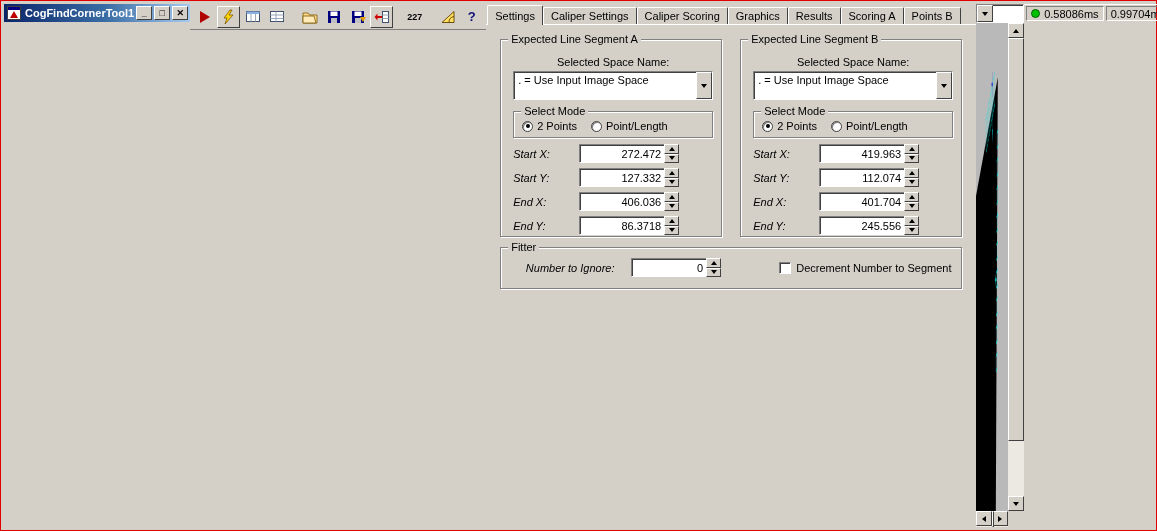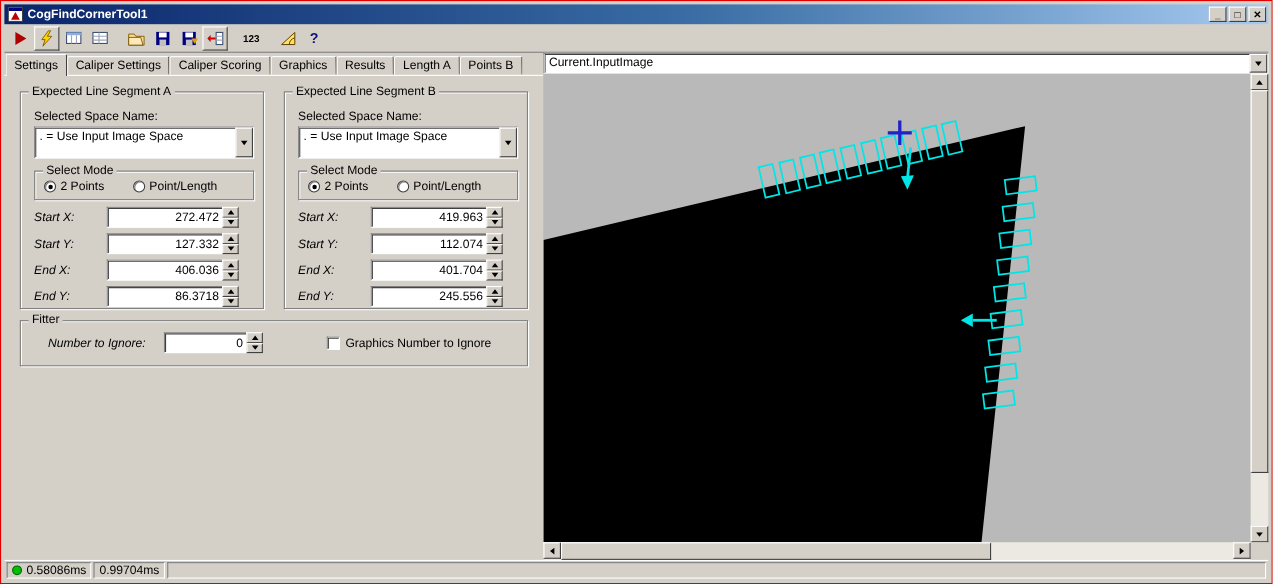--- a/index.html
+++ b/index.html
@@ -1,17 +1,17 @@
 <!DOCTYPE html>
 <html><head>
 <meta charset="utf-8">
 <style>
   * { margin:0; padding:0; box-sizing:border-box; }
   body { font-family:"Liberation Sans", sans-serif; font-size:11px; color:#000; background:#fff; }
-  .screen { width:1157px; height:531px; border:1px solid #e00000; background:#d4d0c8; display:flex; flex-direction:column; padding:3px; }
+  .screen { width:1157px; height:531px; border:1px solid #e00000; background:#d4d0c8; display:flex; flex-direction:row; padding:3px; }
 
   
   .raised { border-top:1px solid #fff; border-left:1px solid #fff; border-right:1px solid #404040; border-bottom:1px solid #404040; background:#d4d0c8; }
   .sunken { border-top:1px solid #808080; border-left:1px solid #808080; border-right:1px solid #fff; border-bottom:1px solid #fff; }
   .tri-up   { width:0;height:0;border-left:3px solid transparent;border-right:3px solid transparent;border-bottom:4px solid #000; }
   .tri-down { width:0;height:0;border-left:3px solid transparent;border-right:3px solid transparent;border-top:4px solid #000; }
   .tri-left { width:0;height:0;border-top:3px solid transparent;border-bottom:3px solid transparent;border-right:4px solid #000; }
   .tri-right{ width:0;height:0;border-top:3px solid transparent;border-bottom:3px solid transparent;border-left:4px solid #000; }
 
   
@@ -38,34 +38,34 @@
   .tabstrip { display:flex; align-items:flex-end; height:20px; padding-left:1px; }
   .tab { padding:2px 7px 3px 7px; border-top:1px solid #fff; border-left:1px solid #fff; border-right:1px solid #404040; border-top-left-radius:2px; border-top-right-radius:2px; background:#d4d0c8; margin-bottom:0; height:17px; white-space:nowrap; }
   .tab.active { height:20px; margin-bottom:-1px; z-index:2; position:relative; padding-top:4px; }
   .tab-content { flex:1; border-top:1px solid #fff; padding:14px 12px 0 14px; }
 
   
   .groupbox { position:relative; border:1px solid #808080; box-shadow:1px 1px 0 #fff, inset 1px 1px 0 #fff; padding:12px 8px 8px 8px; }
   .legend { position:absolute; top:-7px; left:7px; background:#d4d0c8; padding:0 3px; white-space:nowrap; }
   .seg-row { display:flex; gap:18px; }
   .seg-box { width:222px; height:198px;padding-left:12px; }
-  .lbl { margin:4px 0 3px 0; }
+  .lbl { margin:4px 0 3px 0;text-align:center; }
 
   .combo { display:flex; height:29px; background:#fff; border-top:1px solid #808080; border-left:1px solid #808080; border-right:1px solid #fff; border-bottom:1px solid #fff; box-shadow:inset 1px 1px 0 #404040; width:200px; }
   .combo-text { flex:1; padding:2px 3px 0 4px; white-space:nowrap; overflow:hidden; }
   .combo-btn { width:16px; display:flex; align-items:center; justify-content:center; border-top:1px solid #fff; border-left:1px solid #fff; border-right:1px solid #404040; border-bottom:1px solid #404040; background:#d4d0c8; }
 
-  .modebox { position:relative; border:1px solid #808080; box-shadow:1px 1px 0 #fff, inset 1px 1px 0 #fff; margin:11px 0 6px 0; padding:8px 6px 5px 8px; display:flex; gap:26px; }
-  .radio-item { display:flex; align-items:flex-start; gap:4px; white-space:nowrap; }
+  .modebox { position:relative; border:1px solid #808080; box-shadow:1px 1px 0 #fff, inset 1px 1px 0 #fff; margin:11px 0 6px 0; padding:8px 6px 5px 8px; display:flex; gap:14px; }
+  .radio-item { display:flex; align-items:center; gap:4px; white-space:nowrap; }
   .radio { width:11px; height:11px; border-radius:50%; background:#fff; border:1px solid #404040; box-shadow:inset 1px 1px 0 #808080; display:flex; align-items:center; justify-content:center; }
   .radio-dot { width:4px; height:4px; border-radius:50%; background:#000; }
 
   .field-row { display:flex; align-items:center; margin-top:5px; height:19px; }
   .flabel { width:66px;font-style:italic; }
-  .numbox { display:flex; width:120px; height:19px; }
+  .numbox { display:flex; width:100px; height:19px; }
   .num { flex:1; min-width:0; border-top:1px solid #808080; border-left:1px solid #808080; border-right:none; border-bottom:1px solid #fff; box-shadow:inset 1px 1px 0 #404040; background:#fff; font-family:"Liberation Sans",sans-serif; font-size:11px; text-align:right; padding:0 3px; }
   .spin { width:15px; display:flex; flex-direction:column; }
   .spin-btn { flex:1; display:flex; align-items:center; justify-content:center; border-top:1px solid #fff; border-left:1px solid #fff; border-right:1px solid #404040; border-bottom:1px solid #404040; background:#d4d0c8; }
 
   .fitter-box { margin-top:10px; width:462px; height:42px; padding-top:10px; }
   .fitter-row { display:flex; align-items:center; }
   .fitter-row .flabel { width:122px;text-align:center; }
   .fitter-row .numbox { width:90px; }
   .checkbox-item { display:flex; align-items:center; gap:5px; margin-left:58px; white-space:nowrap; }
   .checkbox { width:12px; height:12px; background:#fff; border-top:1px solid #808080; border-left:1px solid #808080; border-right:1px solid #fff; border-bottom:1px solid #fff; box-shadow:inset 1px 1px 0 #404040; }
@@ -159,21 +159,21 @@
       <svg width="16" height="16" viewBox="0 0 16 16">
         <rect x="8.5" y="2.5" width="6" height="11" fill="#fff" stroke="#405070"></rect>
         <line x1="8.5" y1="6" x2="14.5" y2="6" stroke="#9aa6b8"></line>
         <line x1="8.5" y1="9.5" x2="14.5" y2="9.5" stroke="#9aa6b8"></line>
         <line x1="8" y1="8" x2="3" y2="8" stroke="#d00000" stroke-width="2"></line>
         <polygon points="3.5,4.5 3.5,11.5 0.5,8" fill="#d00000"></polygon>
       </svg>
     </span>
     <span class="tb-gap"></span>
     <span class="tb-btn">
-        <span class="tb-123">123</span>
+        <span class="tb-123">227</span>
       </span>
     <span class="tb-gap"></span>
     <span class="tb-btn">
       <svg width="16" height="16" viewBox="0 0 16 16">
         <polygon points="2,13.5 14,13.5 14,2.5" fill="#ffe060" stroke="#604000" stroke-width="0.9"></polygon>
         <path d="M14,7.5 A6,6 0 0 0 9,13.5" fill="none" stroke="#604000" stroke-width="0.9"></path>
       </svg>
     </span>
     <span class="tb-btn">
         <span class="tb-help">?</span>
@@ -182,21 +182,21 @@
 
   <div class="main">
 
     <div class="left-panel">
       <div class="tabstrip">
         <span class="tab active">Settings</span>
         <span class="tab">Caliper Settings</span>
         <span class="tab">Caliper Scoring</span>
         <span class="tab">Graphics</span>
         <span class="tab">Results</span>
-        <span class="tab">Length A</span>
+        <span class="tab">Scoring A</span>
         <span class="tab">Points B</span>
       </div>
       <div class="tab-content">
         <div class="seg-row">
 
           <div class="groupbox seg-box">
             <span class="legend">Expected Line Segment A</span>
             <div class="lbl">Selected Space Name:</div>
             <div class="combo">
               <span class="combo-text">. = Use Input Image Space</span>
@@ -366,30 +366,29 @@
                   <span class="spin-btn">
                     <span class="tri-up"></span>
                   </span>
                   <span class="spin-btn">
                     <span class="tri-down"></span>
                   </span>
                 </span>
             </span>
             <span class="checkbox-item">
               <span class="checkbox"></span>
-              <span>Graphics Number to Ignore</span>
+              <span>Decrement Number to Segment</span>
             </span>
           </div>
         </div>
       </div>
     </div>
 
     <div class="right-panel">
       <div class="combo image-combo">
-        <span class="combo-text">Current.InputImage</span>
         <span class="combo-btn">
             <span class="tri-down"></span>
           </span>
       </div>
       <div class="viewport-row">
         <div class="image-display">
           <svg viewBox="0 0 649 420" preserveAspectRatio="none">
             <rect x="0" y="0" width="649" height="420" fill="#b9b9b9"></rect>
             <polygon points="0,149 442,47 402,420 0,420" fill="#000"></polygon>
 

